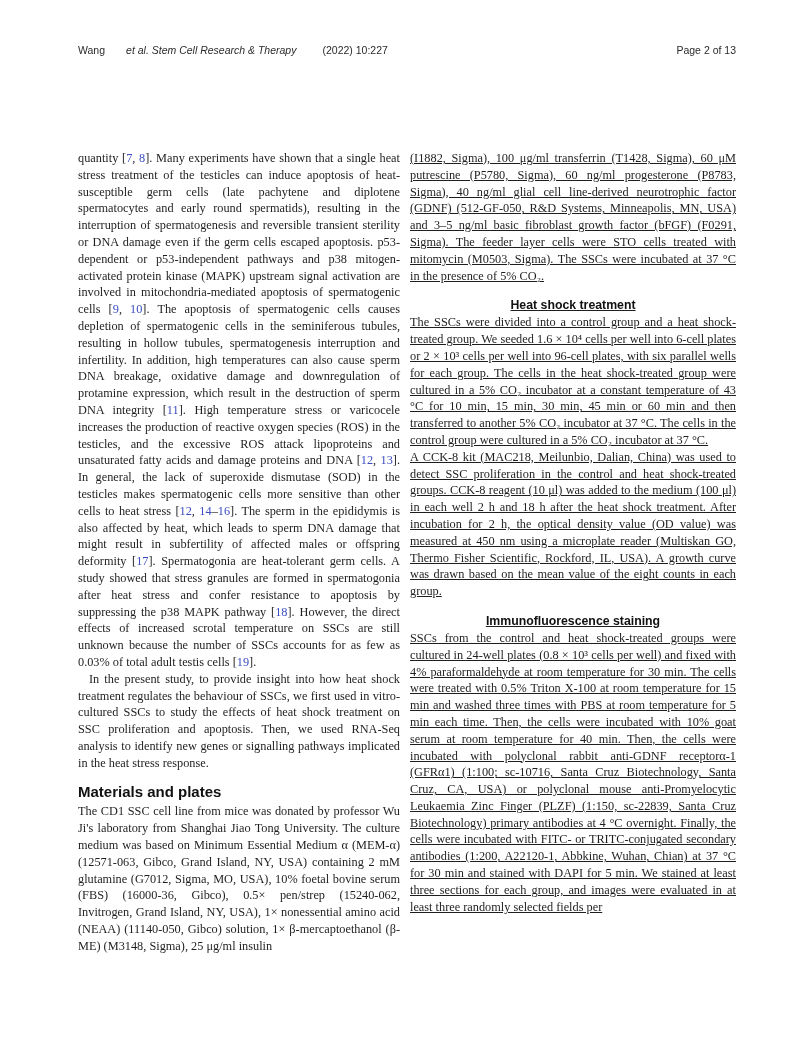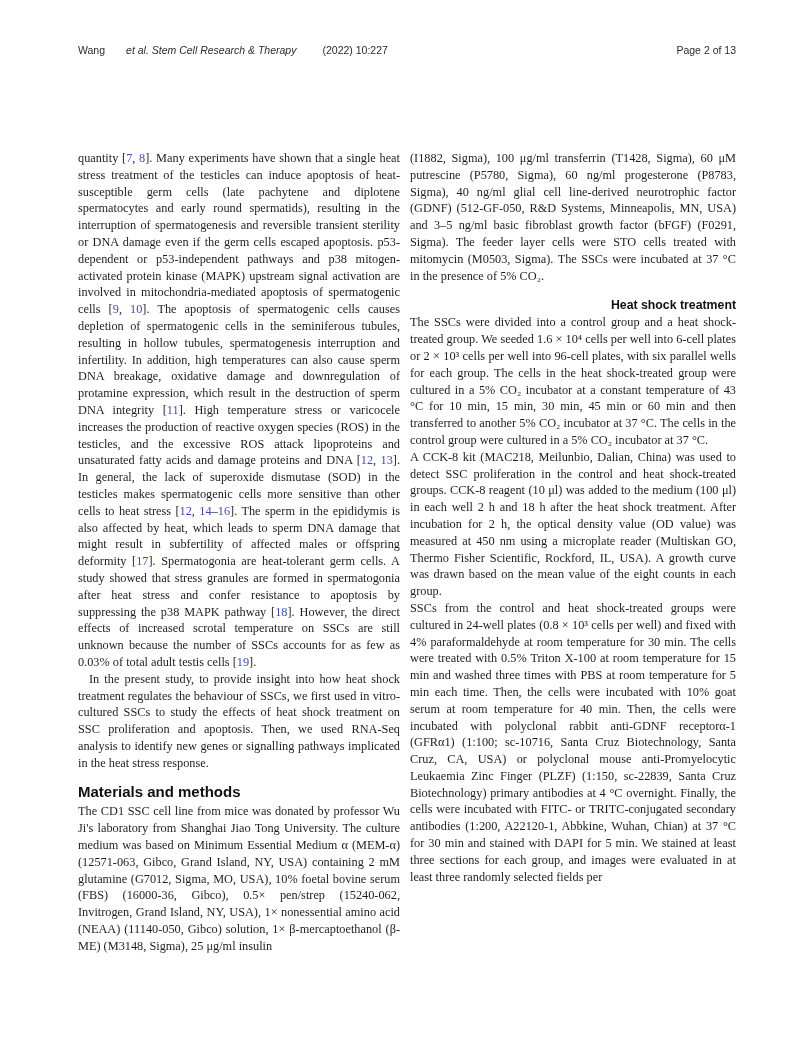--- a/index.html
+++ b/index.html
@@ -40,40 +40,40 @@
     display: flex;
     gap: 10px;
     font-family: "Liberation Serif", "DejaVu Serif", serif;
     font-size: 12.3px;
     line-height: 16.8px;
     color: #1e1e1e;
     margin-top: 44px;
   }
   .col { text-align: justify; }
   .col-left  { width: 322px; }
-  .col-right { width: 326px; }
+  .col-right { width: 326px; text-decoration: underline; }
 
   .para { margin: 0; }
   .para.indent { text-indent: 11px; }
 
   .h1 {
     font-family: "Liberation Sans", sans-serif;
     font-weight: 700;
     font-size: 15px;
     line-height: 18px;
     text-align: left;
     margin: 12px 0 2px 0;
     color: #111111;
   }
   .h2 {
     font-family: "Liberation Sans", sans-serif;
     font-weight: 700;
     font-size: 12.3px;
     line-height: 16px;
-    text-align: right;
+    text-align: center;
     margin: 13px 0 1px 0;
     color: #111111;
   }
   .h1 + .h2 { margin-top: 0; }
 
   .cite { color: var(--cite-color, #3b4cc0); }
 </style>
 </head>
 <body>
 
@@ -86,25 +86,26 @@
       <span class="hdr-cite">(2022) 10:227</span>
     </div>
     <div class="hdr-spacer"></div>
     <div class="hdr-page">Page 2 of 13</div>
   </div>
 
   <main class="content">
     <div class="col col-left">
         <div class="para">quantity [<span class="cite">7</span>, <span class="cite">8</span>]. Many experiments have shown that a single heat stress treatment of the testicles can induce apoptosis of heat-susceptible germ cells (late pachytene and diplotene spermatocytes and early round spermatids), resulting in the interruption of spermatogenesis and reversible transient sterility or DNA damage even if the germ cells escaped apoptosis. p53-dependent or p53-independent pathways and p38 mitogen-activated protein kinase (MAPK) upstream signal activation are involved in mitochondria-mediated apoptosis of spermatogenic cells [<span class="cite">9</span>, <span class="cite">10</span>]. The apoptosis of spermatogenic cells causes depletion of spermatogenic cells in the seminiferous tubules, resulting in hollow tubules, spermatogenesis interruption and infertility. In addition, high temperatures can also cause sperm DNA breakage, oxidative damage and downregulation of protamine expression, which result in the destruction of sperm DNA integrity [<span class="cite">11</span>]. High temperature stress or varicocele increases the production of reactive oxygen species (ROS) in the testicles, and the excessive ROS attack lipoproteins and unsaturated fatty acids and damage proteins and DNA [<span class="cite">12</span>, <span class="cite">13</span>]. In general, the lack of superoxide dismutase (SOD) in the testicles makes spermatogenic cells more sensitive than other cells to heat stress [<span class="cite">12</span>, <span class="cite">14</span>–<span class="cite">16</span>]. The sperm in the epididymis is also affected by heat, which leads to sperm DNA damage that might result in subfertility of affected males or offspring deformity [<span class="cite">17</span>]. Spermatogonia are heat-tolerant germ cells. A study showed that stress granules are formed in spermatogonia after heat stress and confer resistance to apoptosis by suppressing the p38 MAPK pathway [<span class="cite">18</span>]. However, the direct effects of increased scrotal temperature on SSCs are still unknown because the number of SSCs accounts for as few as 0.03% of total adult testis cells [<span class="cite">19</span>].</div>
         <div class="para indent">In the present study, to provide insight into how heat shock treatment regulates the behaviour of SSCs, we first used in vitro-cultured SSCs to study the effects of heat shock treatment on SSC proliferation and apoptosis. Then, we used RNA-Seq analysis to identify new genes or signalling pathways implicated in the heat stress response.</div>
-        <div class="h1">Materials and methods</div>
+        <div class="h1">Materials and plates</div>
         <div class="para">The CD1 SSC cell line from mice was donated by professor Wu Ji's laboratory from Shanghai Jiao Tong University. The culture medium was based on Minimum Essential Medium α (MEM-α) (12571-063, Gibco, Grand Island, NY, USA) containing 2 mM glutamine (G7012, Sigma, MO, USA), 10% foetal bovine serum (FBS) (16000-36, Gibco), 0.5× pen/strep (15240-062, Invitrogen, Grand Island, NY, USA), 1× nonessential amino acid (NEAA) (11140-050, Gibco) solution, 1× β-mercaptoethanol (β-ME) (M3148, Sigma), 25 μg/ml insulin</div>
       </div>
     <div class="col col-right">
         <div class="para">(I1882, Sigma), 100 μg/ml transferrin (T1428, Sigma), 60 μM putrescine (P5780, Sigma), 60 ng/ml progesterone (P8783, Sigma), 40 ng/ml glial cell line-derived neurotrophic factor (GDNF) (512-GF-050, R&amp;D Systems, Minneapolis, MN, USA) and 3–5 ng/ml basic fibroblast growth factor (bFGF) (F0291, Sigma). The feeder layer cells were STO cells treated with mitomycin (M0503, Sigma). The SSCs were incubated at 37 °C in the presence of 5% CO₂.</div>
         <div class="h2">Heat shock treatment</div>
         <div class="para">The SSCs were divided into a control group and a heat shock-treated group. We seeded 1.6 × 10⁴ cells per well into 6-cell plates or 2 × 10³ cells per well into 96-cell plates, with six parallel wells for each group. The cells in the heat shock-treated group were cultured in a 5% CO₂ incubator at a constant temperature of 43 °C for 10 min, 15 min, 30 min, 45 min or 60 min and then transferred to another 5% CO₂ incubator at 37 °C. The cells in the control group were cultured in a 5% CO₂ incubator at 37 °C.</div>
         <div class="para">A CCK-8 kit (MAC218, Meilunbio, Dalian, China) was used to detect SSC proliferation in the control and heat shock-treated groups. CCK-8 reagent (10 μl) was added to the medium (100 μl) in each well 2 h and 18 h after the heat shock treatment. After incubation for 2 h, the optical density value (OD value) was measured at 450 nm using a microplate reader (Multiskan GO, Thermo Fisher Scientific, Rockford, IL, USA). A growth curve was drawn based on the mean value of the eight counts in each group.</div>
+        <div class="h2">Immunofluorescence staining</div>
         <div class="para">SSCs from the control and heat shock-treated groups were cultured in 24-well plates (0.8 × 10³ cells per well) and fixed with 4% paraformaldehyde at room temperature for 30 min. The cells were treated with 0.5% Triton X-100 at room temperature for 15 min and washed three times with PBS at room temperature for 5 min each time. Then, the cells were incubated with 10% goat serum at room temperature for 40 min. Then, the cells were incubated with polyclonal rabbit anti-GDNF receptorα-1 (GFRα1) (1:100; sc-10716, Santa Cruz Biotechnology, Santa Cruz, CA, USA) or polyclonal mouse anti-Promyelocytic Leukaemia Zinc Finger (PLZF) (1:150, sc-22839, Santa Cruz Biotechnology) primary antibodies at 4 °C overnight. Finally, the cells were incubated with FITC- or TRITC-conjugated secondary antibodies (1:200, A22120-1, Abbkine, Wuhan, Chian) at 37 °C for 30 min and stained with DAPI for 5 min. We stained at least three sections for each group, and images were evaluated in at least three randomly selected fields per</div>
       </div>
   </main>
 
 </div>
 
 </body></html>

